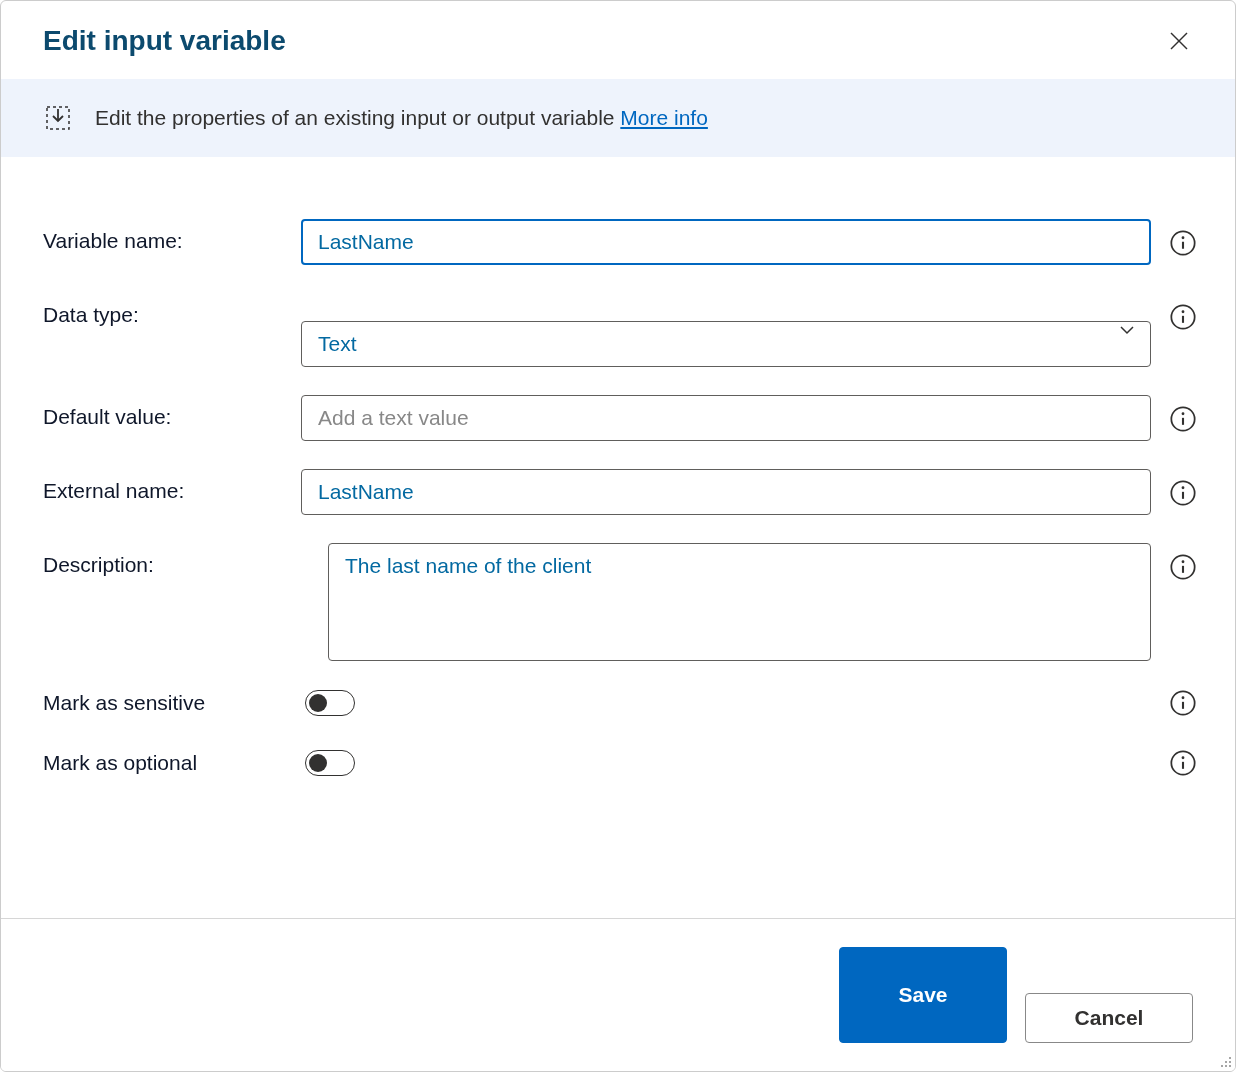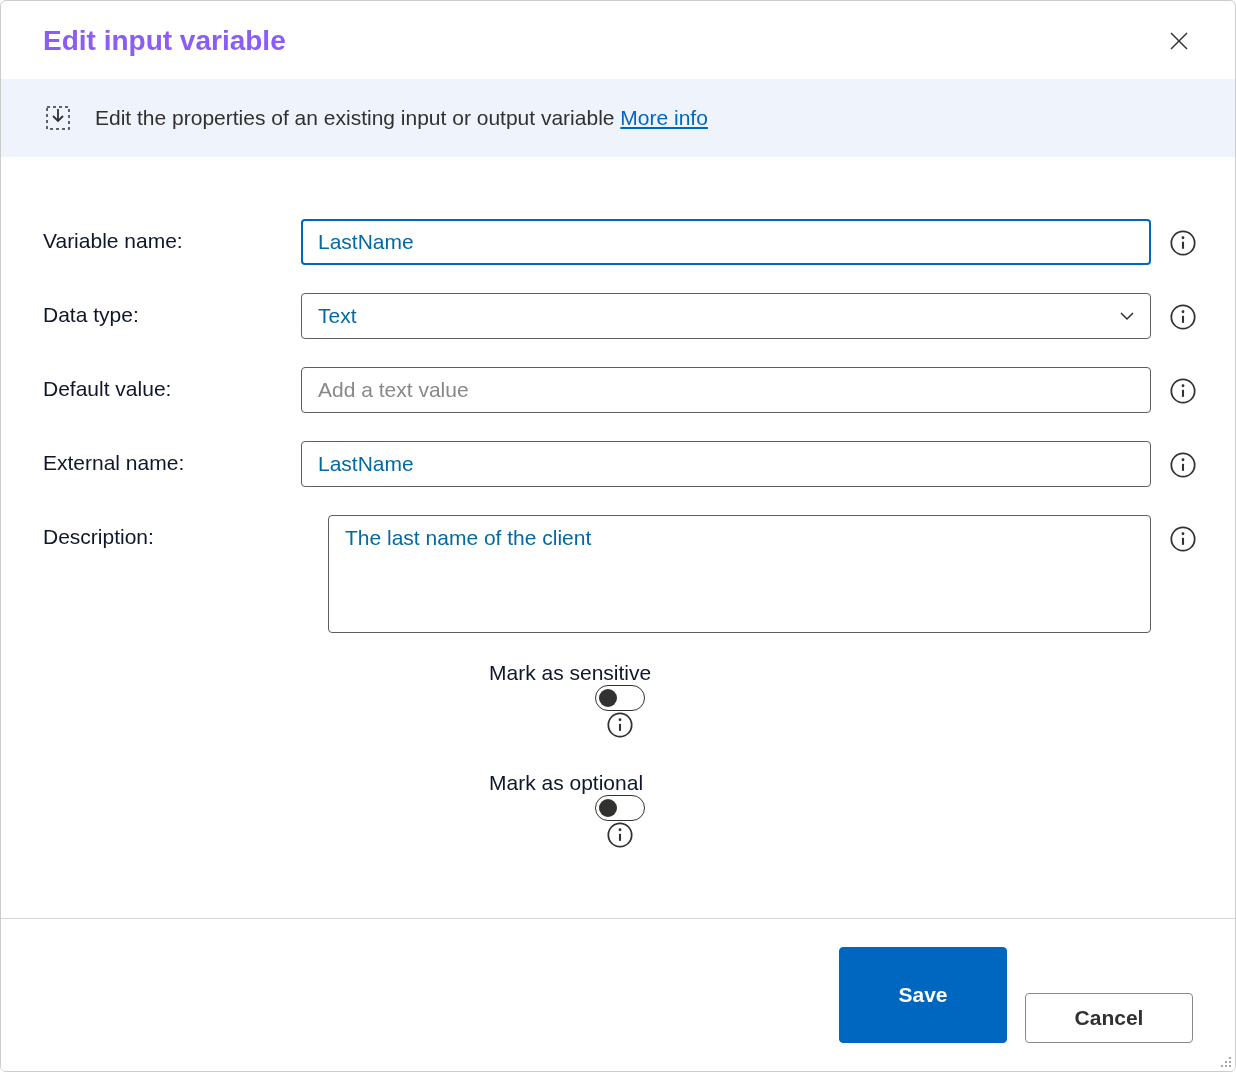--- a/index.html
+++ b/index.html
@@ -19,21 +19,21 @@
     }
     .header {
       display: flex;
       justify-content: space-between;
       align-items: center;
       padding: 24px 42px 22px 42px;
     }
     .header h1 {
       font-size: 28px;
       font-weight: 600;
-      color: #8b5cf6;
+      color: #0c4a6e;
     }
     .close-btn {
       background: none;
       border: none;
       cursor: pointer;
       padding: 4px;
       display: flex;
       align-items: center;
       justify-content: center;
     }
@@ -92,20 +92,21 @@
     }
     .select-wrapper {
       flex: 1;
       position: relative;
     }
     .select-input {
       width: 100%;
       appearance: none;
       cursor: pointer;
       padding-right: 56px;
+      margin-top: 28px;
     }
     .select-chevron {
       position: absolute;
       right: 14px;
       top: 50%;
       transform: translateY(-50%);
       pointer-events: none;
     }
     .textarea-input {
       resize: none;
@@ -117,21 +118,20 @@
       height: 28px;
       flex-shrink: 0;
       margin-top: 10px;
       cursor: pointer;
     }
     .toggle-row {
       display: flex;
       align-items: center;
       margin-bottom: 32px;
       margin-top: 12px;
-      flex-direction: column;
     }
     .toggle-row .form-label {
       padding-top: 0;
       width: 262px;
     }
     .toggle {
       width: 50px;
       height: 26px;
       border: 1.5px solid #323130;
       border-radius: 13px;

